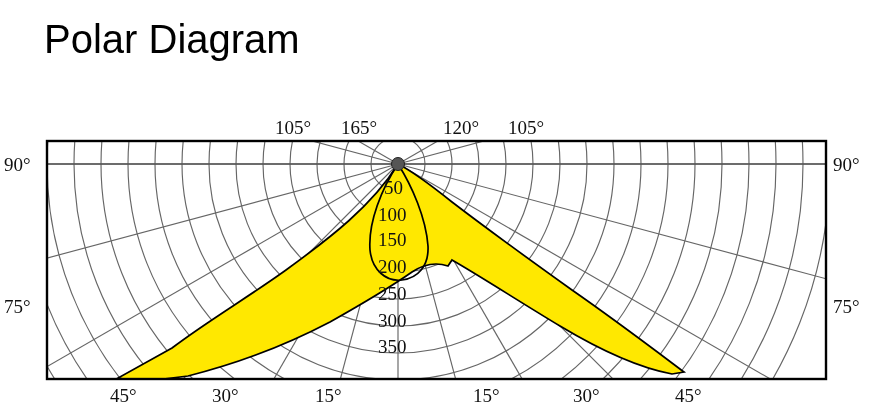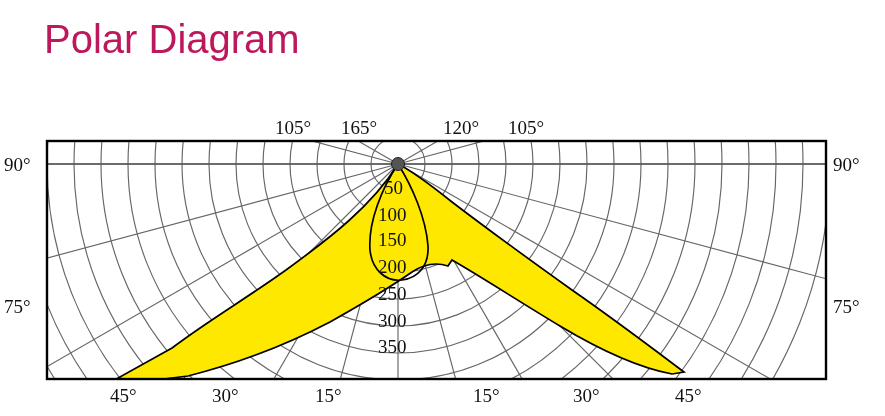--- a/index.html
+++ b/index.html
@@ -13,21 +13,21 @@
     position: relative;
     overflow: hidden;
     font-family: "Liberation Sans", sans-serif;
   }
   #page-title {
     position: absolute;
     left: 44px;
     top: 16px;
     font-size: 40px;
     font-weight: 400;
-    color: #be185d;
+    color: #000000;
     letter-spacing: 0px;
     line-height: 46px;
     white-space: nowrap;
   }
   #chart-wrap {
     position: absolute;
     left: 0px;
     top: 110px;
     width: 885px;
     height: 306px;

